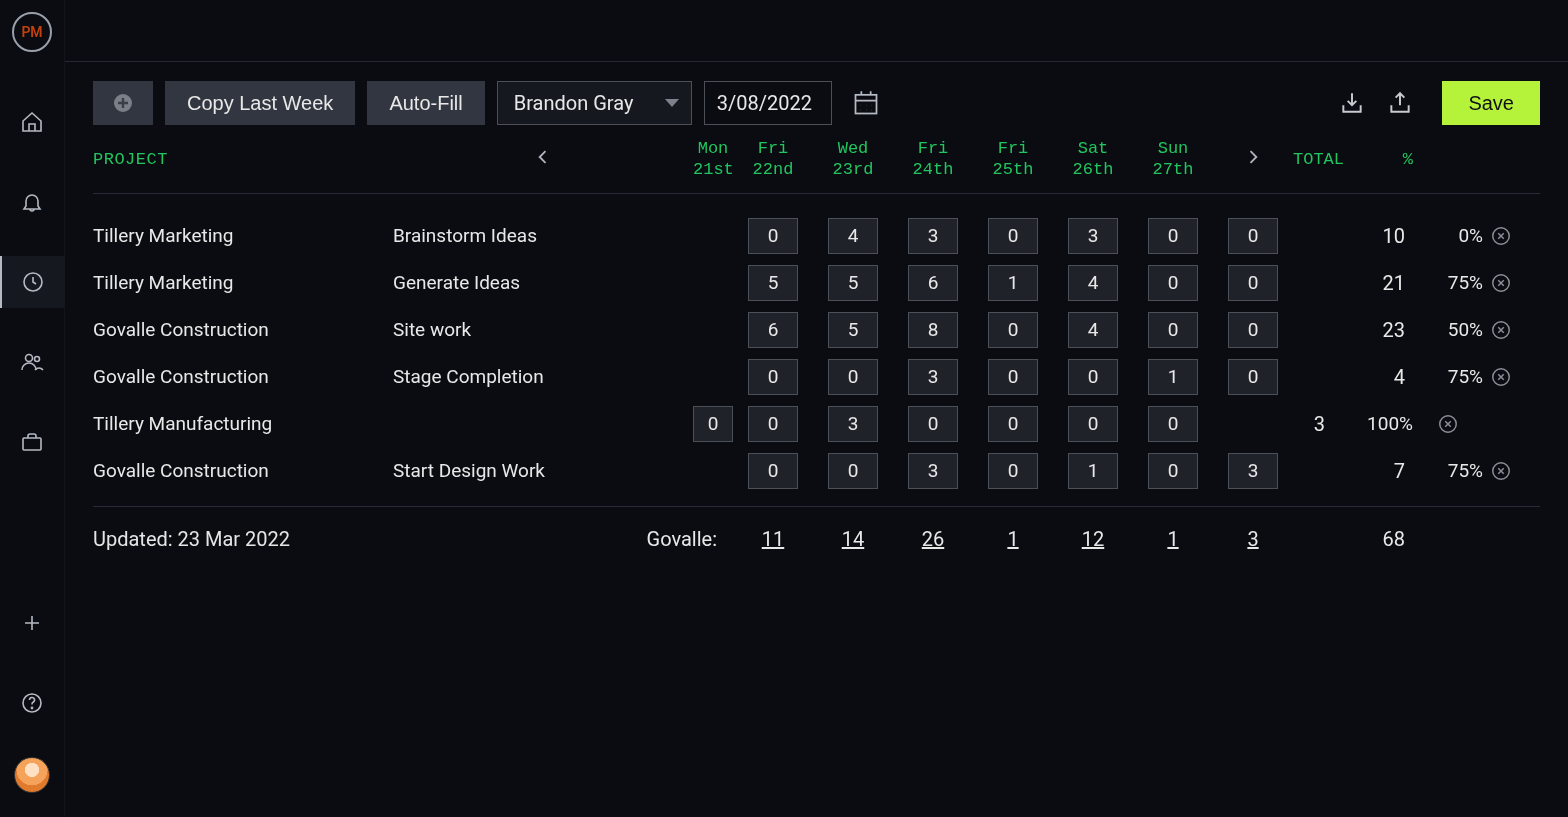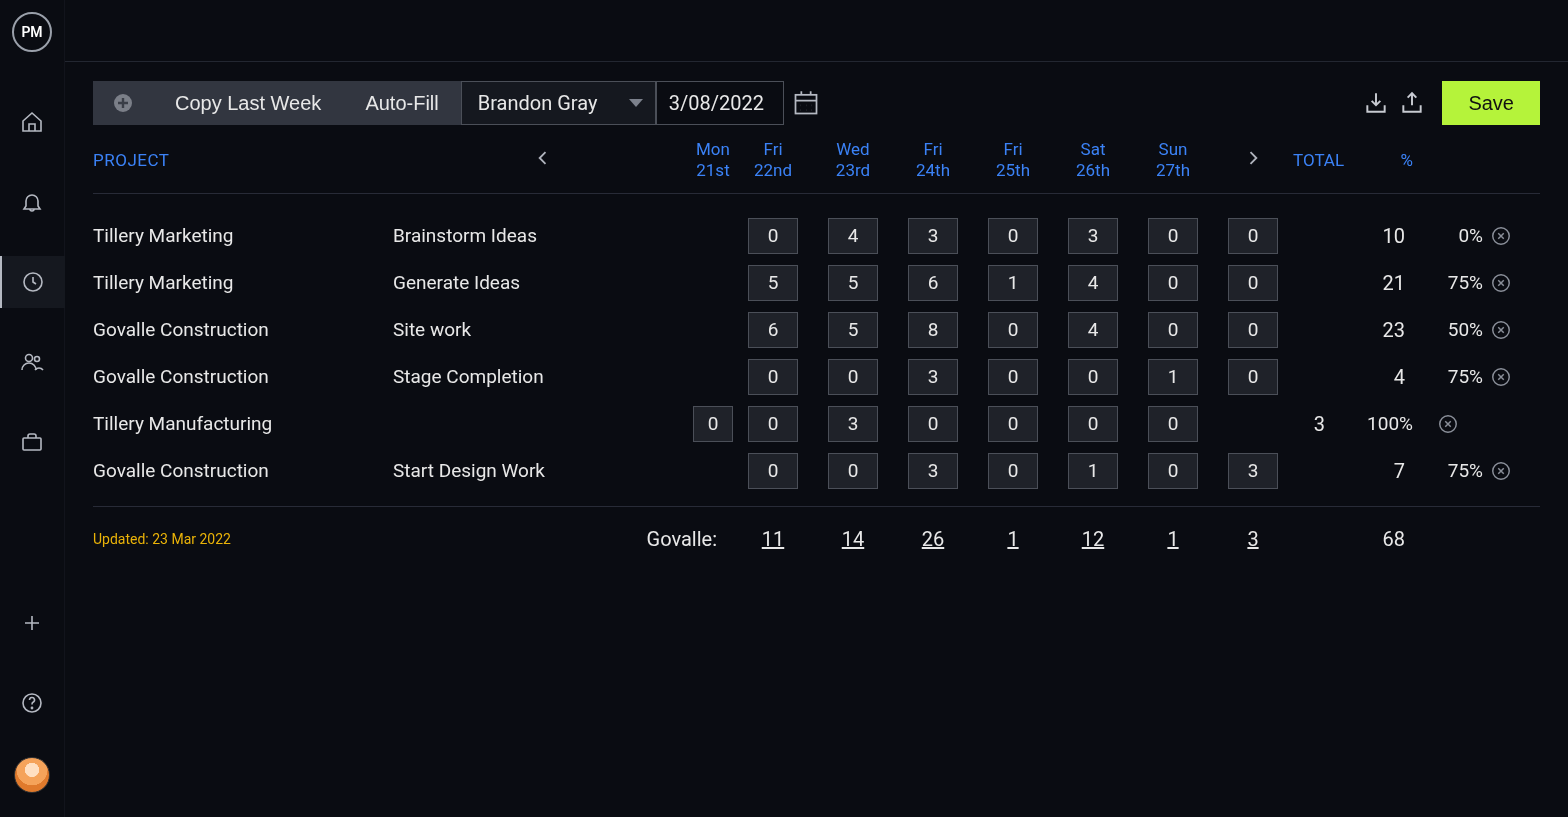--- a/index.html
+++ b/index.html
@@ -21,21 +21,21 @@
     flex-direction: column;
     align-items: center;
     padding-top: 12px;
   }
   .logo {
     width: 40px; height: 40px;
     border: 2px solid #9aa0aa;
     border-radius: 50%;
     display: flex; align-items: center; justify-content: center;
     font-size: 14px; font-weight: 600;
-    color: #ffffff;
+    color: #c2410c;
     margin-bottom: 24px;
   }
   .side-items { display: flex; flex-direction: column; gap: 28px; align-items: center; margin-top: 20px; }
   .side-item {
     width: 65px; height: 52px;
     display: flex; align-items: center; justify-content: center;
     color: #b5b9c2;
     cursor: pointer;
   }
   .side-item.active {
@@ -49,20 +49,21 @@
     background: radial-gradient(circle at 50% 35%, #ffe0c2 0 25%, #f5a35a 26% 55%, #e07a2c 56% 100%);
     border: 1px solid #333;
   }
 
   
   .main { flex: 1; display: flex; flex-direction: column; }
   .topbar { height: 62px; border-bottom: 1px solid rgba(60,65,80,0.5); }
   .toolbar {
     display: flex; align-items: center;
     padding: 18px 28px 0 28px;
+    gap: 12px;
     height: 64px;
   }
   .btn {
     background: #323640;
     color: #e8e8e8;
     border: none;
     height: 44px;
     padding: 0 22px;
     font-size: 20px;
     cursor: pointer;
@@ -109,22 +110,23 @@
   }
 
   
   .table-wrap { padding: 0 28px; }
   .header-row {
     display: grid;
     grid-template-columns: 300px 300px 40px repeat(7, 80px) 40px 80px 70px 36px;
     align-items: center;
     height: 68px;
     border-bottom: 1px solid rgba(60,65,80,0.6);
-    color: #3b82f6;
+    color: #22c55e;
     font-size: 17px;
+    font-family: Liberation Mono, monospace;
   }
   .header-row .col-label { letter-spacing: 0.5px; }
   .header-row .task-label { display: flex; align-items: center; gap: 6px; }
   .sort-caret { width: 0; height: 0; border-left: 5px solid transparent; border-right: 5px solid transparent; border-bottom: 7px solid #b0b4bd; }
   .day-head { text-align: center; line-height: 1.2; }
   .day-head .dow { display: block; }
   .day-head .dom { display: block; }
   .nav-arrow { text-align: center; cursor: pointer; color: #b0b4bd; }
   .nav-arrow svg { width: 20px; height: 20px; stroke: currentColor; stroke-width: 2.2; fill: none; }
   .th-total { text-align: right; padding-right: 4px; }
@@ -158,21 +160,21 @@
   .footer-row {
     display: grid;
     grid-template-columns: 300px 300px 40px repeat(7, 80px) 40px 80px 70px 36px;
     align-items: center;
     height: 64px;
     border-top: 1px solid rgba(60,65,80,0.6);
     margin-top: 12px;
     font-size: 20px;
     color: #e8e8e8;
   }
-  .footer-row .updated { color: #eab308; font-size: 14px; }
+  .footer-row .updated { color: #e5e5e5; font-size: 20px; }
   .footer-row .totals-label { text-align: right; padding-right: 16px; grid-column: 2 / span 2; }
   .footer-row .tot-cell { text-align: center; text-decoration: underline; }
   .footer-row .grand { text-align: right; padding-right: 8px; }
 </style>
 </head>
 <body>
 
 <div class="sidebar">
   <div class="logo">PM</div>
   <div class="side-items">

